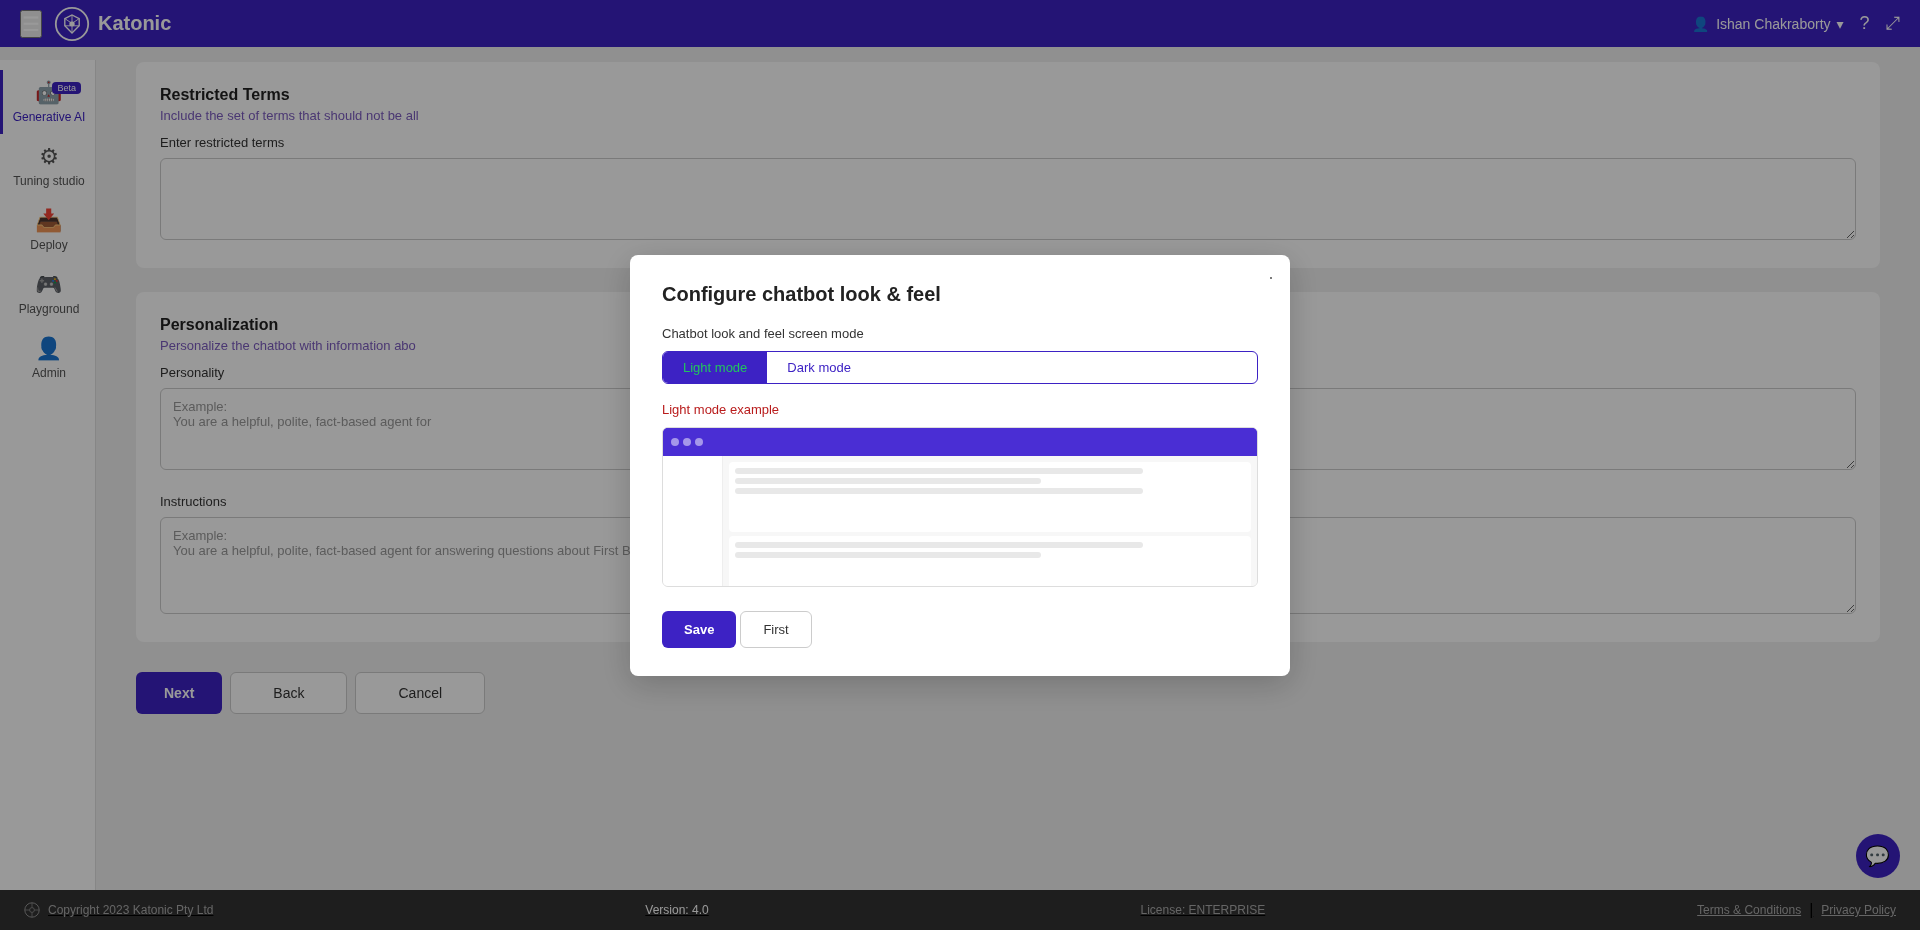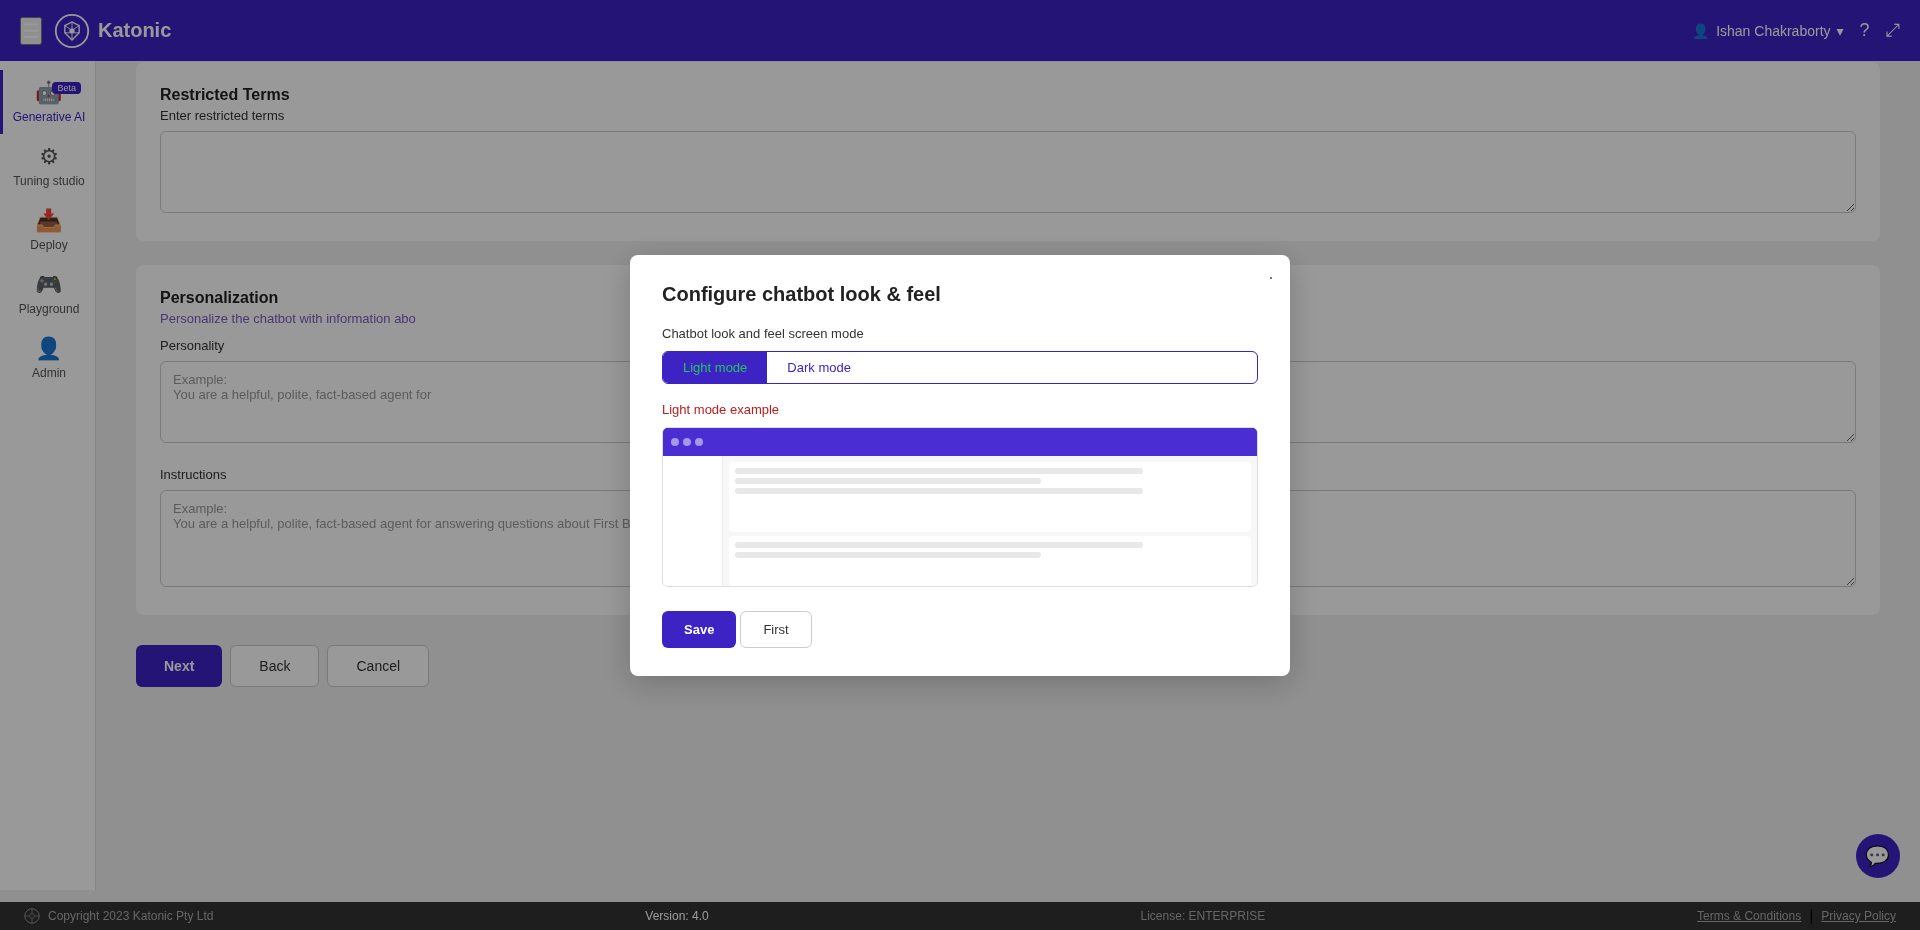--- a/index.html
+++ b/index.html
@@ -1,20 +1,20 @@
 <!DOCTYPE html>
 <html><head>
   <meta charset="utf-8">
   <style>
     * { box-sizing: border-box; margin: 0; padding: 0; }
     body { font-family: 'Segoe UI', Arial, sans-serif; background: #f0f0f0; width: 1920px; height: 930px; overflow: hidden; position: relative; }
 
     
     .navbar {
-      position: fixed; top: 0; left: 0; right: 0; height: 61px;
+      position: fixed; top: 0; left: 0; right: 0; height: 47px;
       background: #3d22c4; display: flex; justify-content: space-between;
       padding: 0 20px; z-index: 100;
     }
     .navbar-left { display: flex; align-items: center; gap: 12px; }
     .hamburger { color: white; font-size: 20px; cursor: pointer; }
     .logo { display: flex; align-items: center; gap: 8px; color: white; font-size: 20px; font-weight: 600; }
     .logo-icon { width: 36px; height: 36px; }
     .navbar-right { display: flex; align-items: center; gap: 16px; color: white; }
     .user-info { display: flex; align-items: center; gap: 6px; cursor: pointer; font-size: 14px; }
     .nav-icon-btn { background: none; border: none; color: white; font-size: 18px; cursor: pointer; }
@@ -57,29 +57,29 @@
       background: white; font-family: inherit;
     }
 
     
     .action-bar { display: flex; gap: 8px; margin-top: 30px; }
     .btn-primary {
       background: #3d22c4; color: white; border: none; padding: 12px 28px;
       border-radius: 6px; font-size: 14px; font-weight: 600; cursor: pointer;
     }
     .btn-outline {
-      background: white; color: #333; border: 1px solid #ccc; padding: 12px 28px;
+      background: white; color: #333; border: 1px solid #ccc; padding: 12px 42px;
       border-radius: 6px; font-size: 14px; cursor: pointer;
     }
 
     
     .footer {
-      position: fixed; bottom: 0; left: 0; right: 0; height: 28px;
+      position: fixed; bottom: 0; left: 0; right: 0; height: 40px;
       background: #333; display: flex; align-items: center; justify-content: space-between;
-      padding: 0 24px; z-index: 100;
+      padding: 0 24px; z-index: 100; text-decoration: underline;
     }
     .footer-left { display: flex; align-items: center; gap: 8px; color: #aaa; font-size: 12px; }
     .footer-center { color: #ffffff; font-size: 12px; }
     .footer-right { color: #aaa; font-size: 12px; }
     .footer-links { display: flex; gap: 8px; align-items: center; }
     .footer-link { color: #aaa; font-size: 12px; text-decoration: underline; cursor: pointer; }
 
     
     .chat-bubble {
       position: fixed; bottom: 52px; right: 20px; width: 44px; height: 44px;
@@ -187,20 +187,21 @@
   <div class="sidebar-item">
     <span class="sidebar-icon">👤</span>
     <span>Admin</span>
   </div>
 </div>
 
 <div class="main-content">
 
   <div class="section">
     <div class="section-title">Restricted Terms</div>
+    <div class="section-desc">Include the set of terms that should not be all</div>
     <div class="section-label">Enter restricted terms</div>
     <textarea rows="4" style=""></textarea>
   </div>
 
   <div class="section">
     <div class="section-title">Personalization</div>
     <div class="section-desc">Personalize the chatbot with information abo</div>
     <div class="section-label">Personality</div>
     <textarea rows="4" style="">Example:
 You are a helpful, polite, fact-based agent for</textarea>

